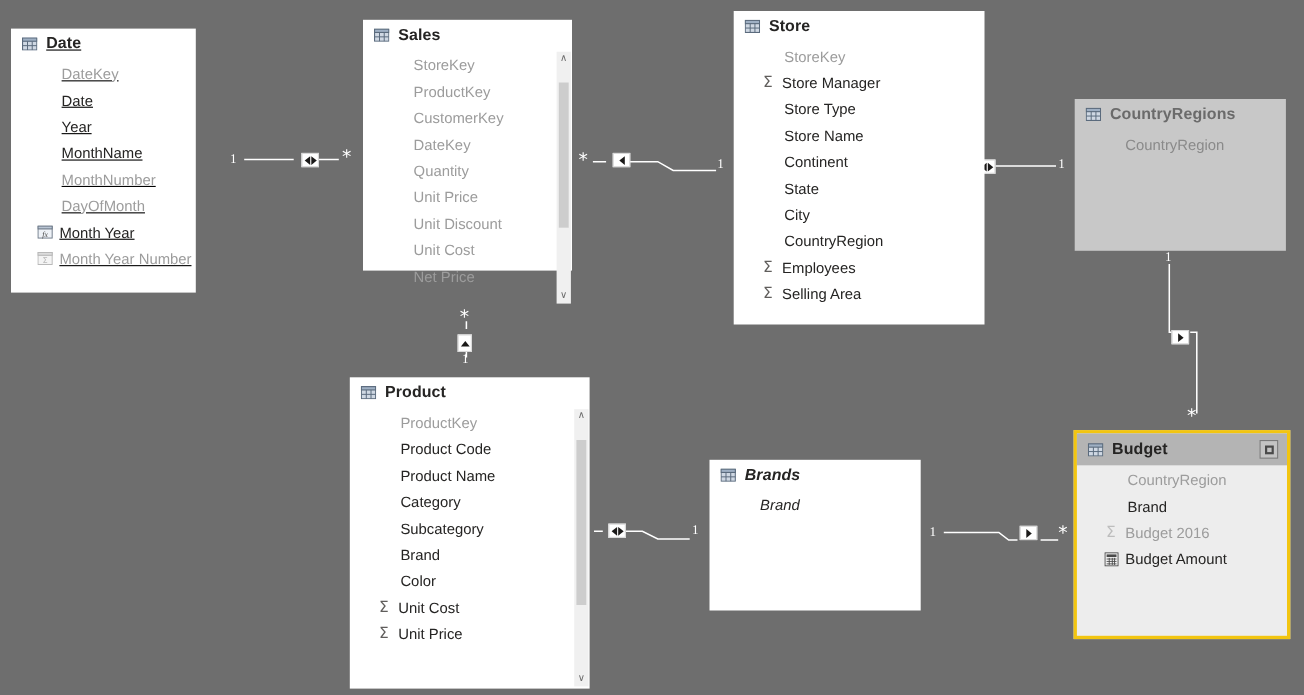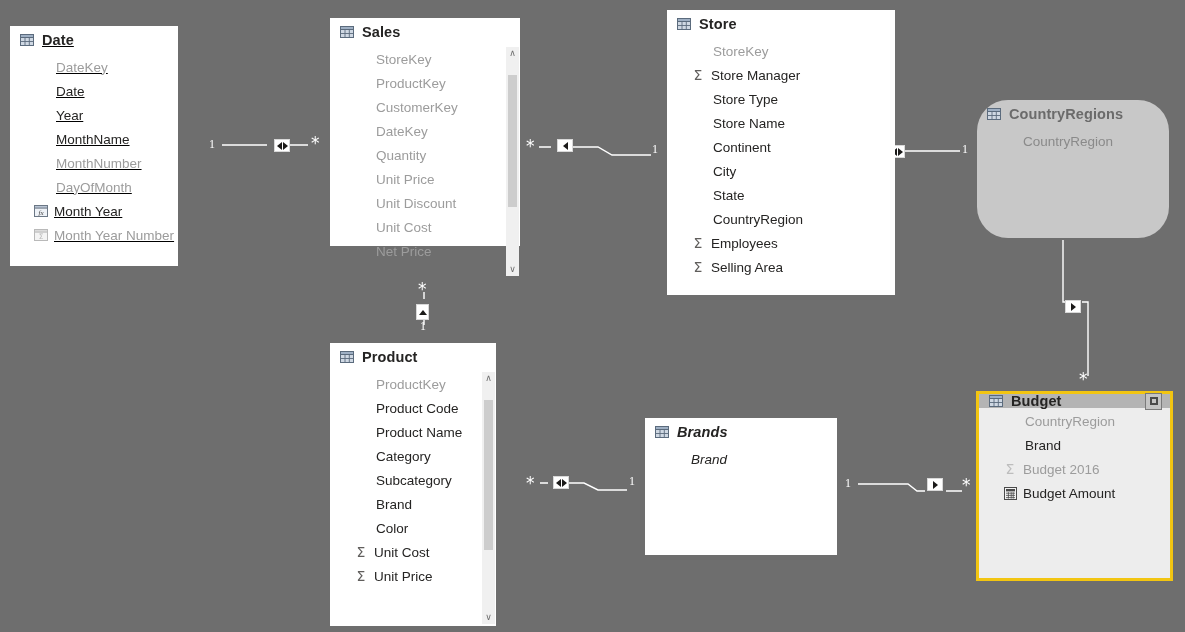--- a/index.html
+++ b/index.html
@@ -37,21 +37,21 @@
   }
   .hdr {
     display: flex;
     align-items: center;
     height: 28px;
     padding: 0 8px 0 10px;
     box-sizing: border-box;
   }
   .tbl.selected .hdr {
     background: #b4b4b4;
-    height: 14px;
+    height: 29px;
   }
   .hdr .title {
     font-size: 14.5px;
     font-weight: bold;
     color: #252423;
     margin-left: 8px;
     letter-spacing: 0.1px;
     white-space: nowrap;
   }
   .tbl.dim .hdr .title { color: #6b6b6b; }
@@ -361,56 +361,56 @@
           <div class="fld noicon">
             <span class="fname">Store Type</span>
           </div>
           <div class="fld noicon">
             <span class="fname">Store Name</span>
           </div>
           <div class="fld noicon">
             <span class="fname">Continent</span>
           </div>
           <div class="fld noicon">
+            <span class="fname">State</span>
+          </div>
+          <div class="fld noicon">
             <span class="fname">City</span>
-          </div>
-          <div class="fld noicon">
-            <span class="fname">State</span>
           </div>
           <div class="fld noicon">
             <span class="fname">CountryRegion</span>
           </div>
           <div class="fld">
             <span class="ic sigma">Σ</span>
             <span class="fname">Employees</span>
           </div>
           <div class="fld">
             <span class="ic sigma">Σ</span>
             <span class="fname">Selling Area</span>
           </div>
         </div>
       </div>
-      <div class="tbl dim" style="left: 977px; top: 100px; width: 192px; height: 138px; border-radius: 31px;">
+      <div class="tbl dim" style="left: 977px; top: 90px; width: 192px; height: 138px;">
         <div class="hdr">
           <span class="ic">
             <svg width="14" height="12" viewBox="0 0 14 12">
               <rect x="0.5" y="0.5" width="13" height="11" fill="#cfd8e3" stroke="#5b6b7d"></rect>
               <rect x="0.5" y="0.5" width="13" height="3" fill="#9fb0c4" stroke="#5b6b7d"></rect>
               <path d="M5 3.5V11.5M9.3 3.5V11.5M0.5 7.5H13.5" stroke="#5b6b7d" stroke-width="0.9"></path>
             </svg>
           </span>
           <span class="title">CountryRegions</span>
         </div>
         <div class="fields">
           <div class="fld grey noicon">
             <span class="fname">CountryRegion</span>
           </div>
         </div>
       </div>
-      <div class="tbl" style="left: 330px; top: 343px; width: 166px; height: 283px;">
+      <div class="tbl" style="left: 318px; top: 343px; width: 218px; height: 283px;">
         <div class="hdr">
           <span class="ic">
             <svg width="14" height="12" viewBox="0 0 14 12">
               <rect x="0.5" y="0.5" width="13" height="11" fill="#cfd8e3" stroke="#5b6b7d"></rect>
               <rect x="0.5" y="0.5" width="13" height="3" fill="#9fb0c4" stroke="#5b6b7d"></rect>
               <path d="M5 3.5V11.5M9.3 3.5V11.5M0.5 7.5H13.5" stroke="#5b6b7d" stroke-width="0.9"></path>
             </svg>
           </span>
           <span class="title">Product</span>
         </div>

